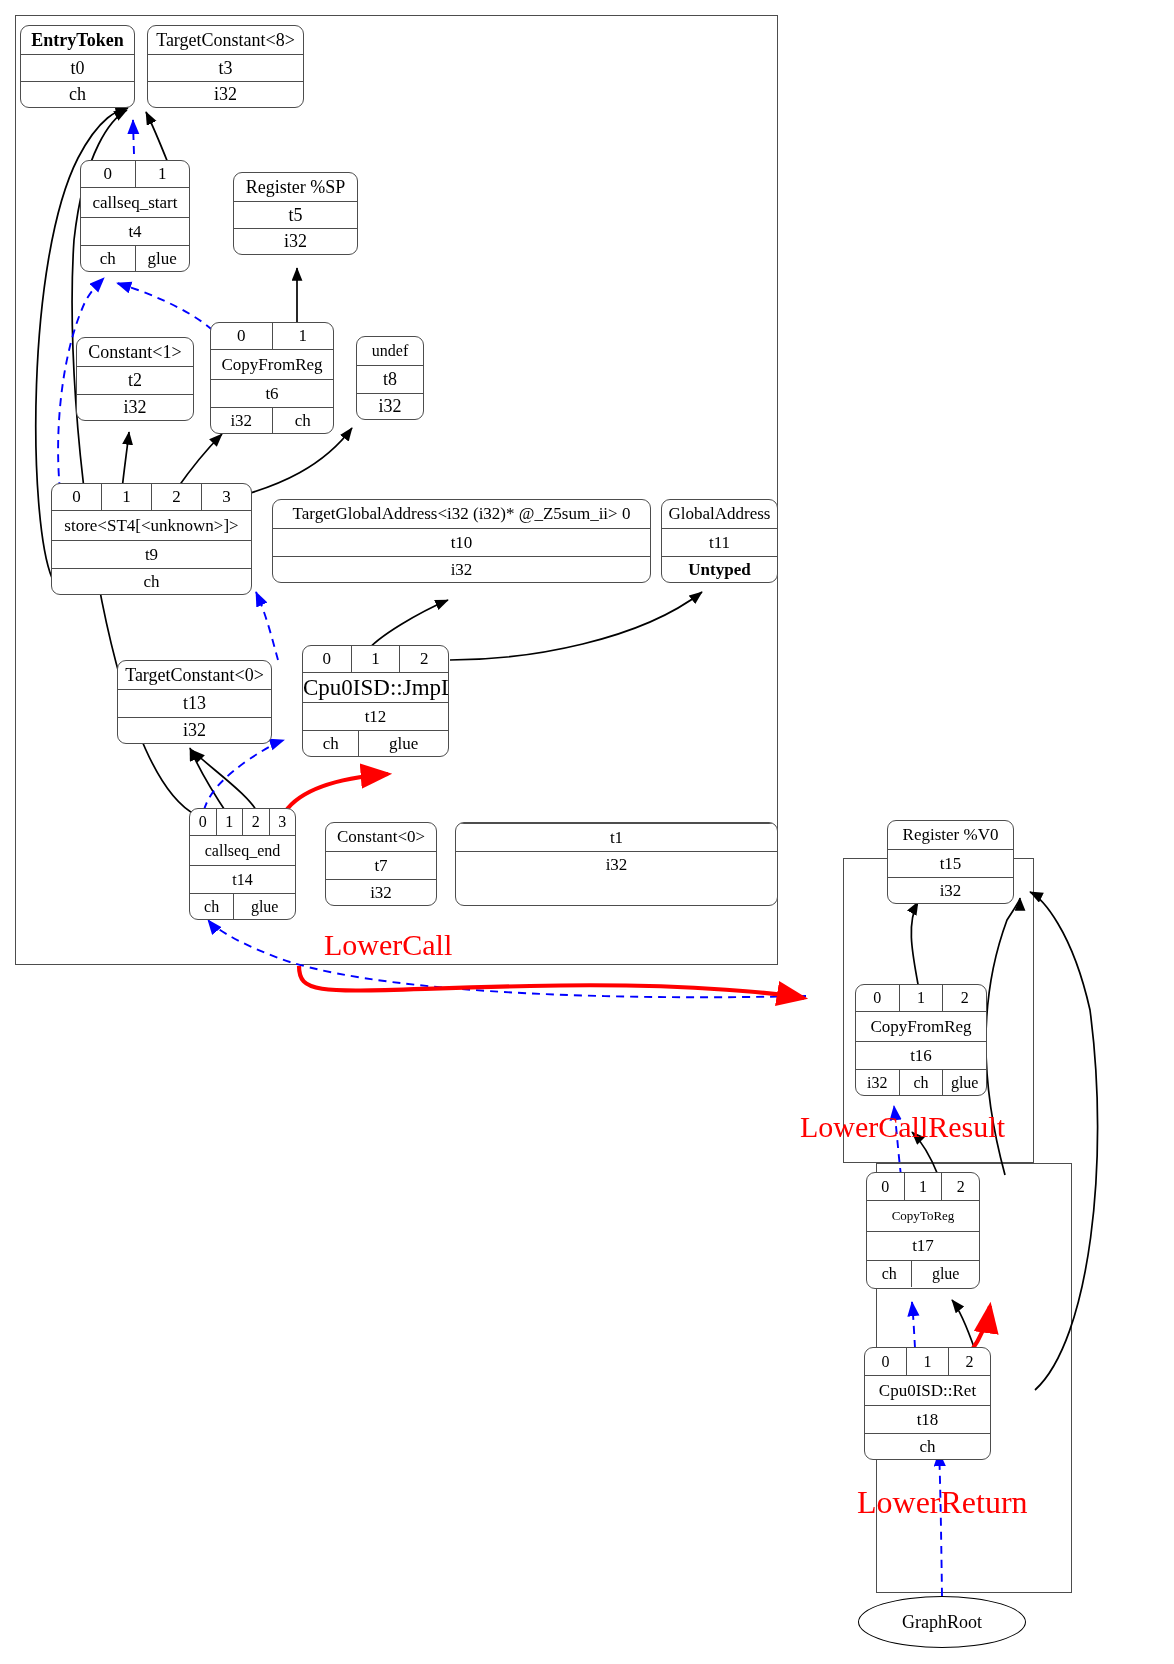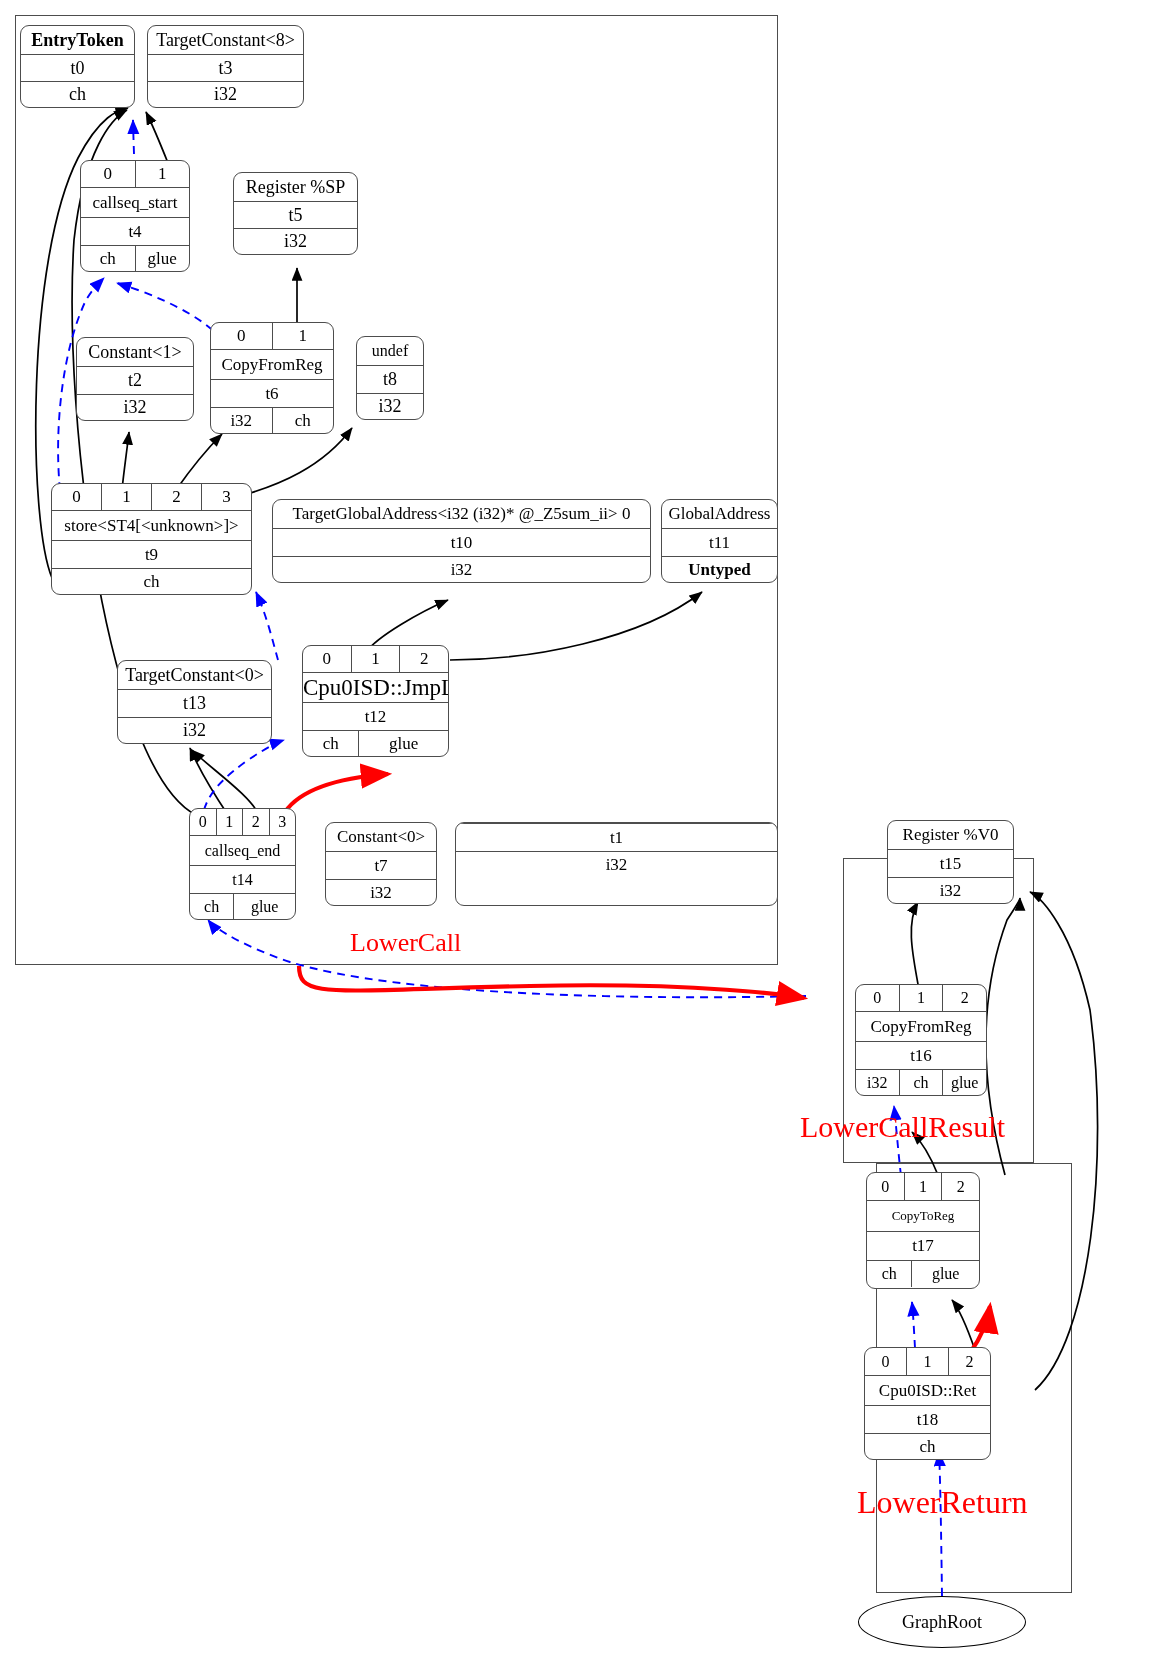--- a/index.html
+++ b/index.html
@@ -366,17 +366,17 @@
       </div>
     <div class="row rowline" style="height:27px;">
         <div class="cell" style="font-size:17px;">ch</div>
       </div>
   </div>
 
   <div class="ellipse" style="left:858px;top:1596px;width:168px;height:52px;">
     <span style="font-size:18px;">GraphRoot</span>
   </div>
 
-  <div class="redlabel" style="left:350px;top:928px;font-size:26px;">LowerCall</div>
+  <div class="redlabel" style="left:324px;top:928px;font-size:30px;">LowerCall</div>
   <div class="redlabel" style="left:800px;top:1110px;font-size:30px;">LowerCallResult</div>
   <div class="redlabel" style="left:857px;top:1484px;font-size:32px;">LowerReturn</div>
 
 </div>
 
 </body></html>

